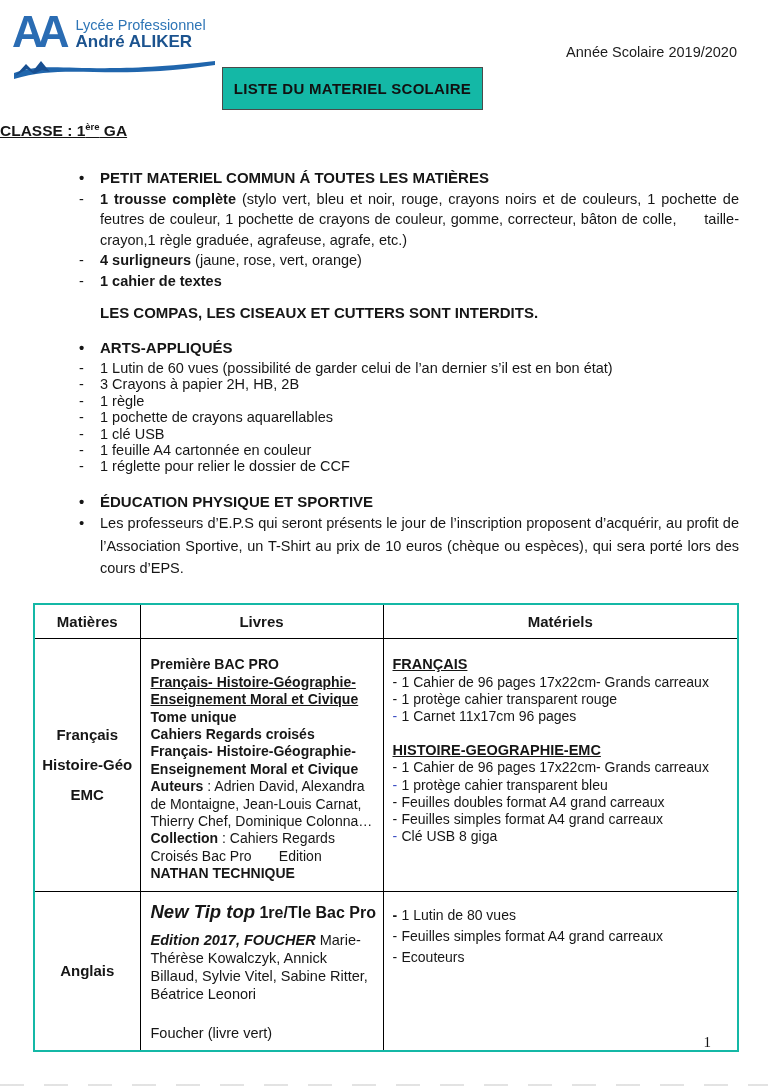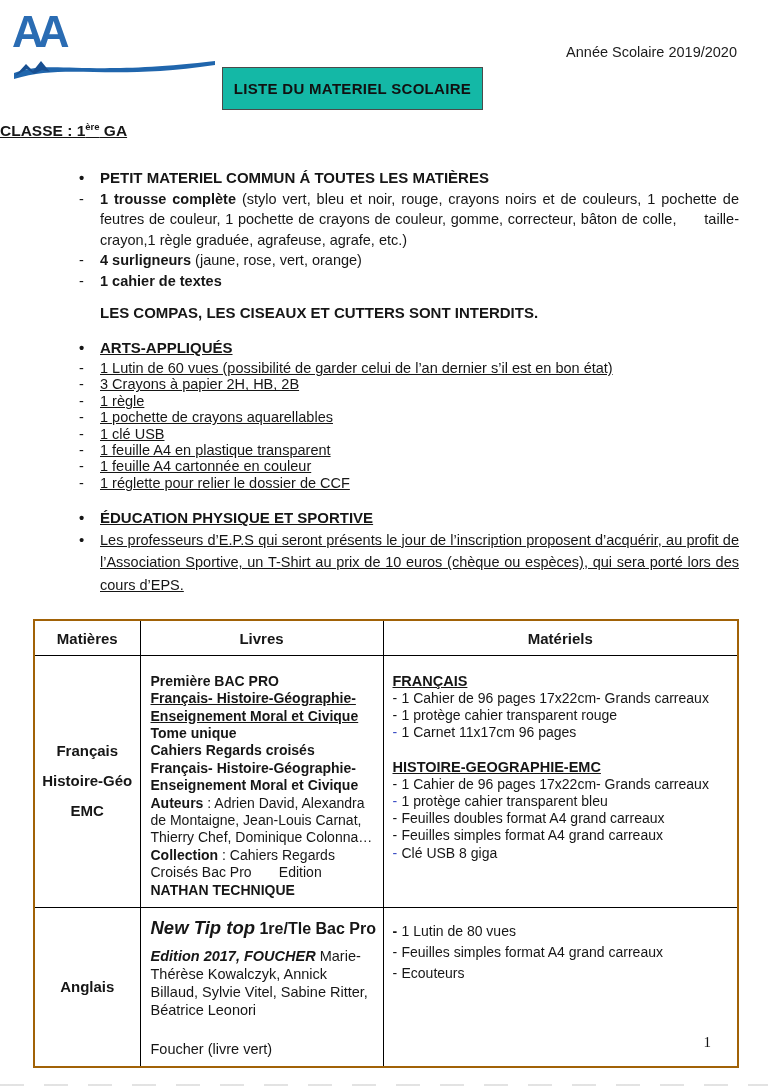--- a/index.html
+++ b/index.html
@@ -52,31 +52,31 @@
   
   .content { position: absolute; top: 168px; left: 0; width: 768px; }
   .list-zone { margin-left: 78px; margin-right: 29px; }
   .li { position: relative; padding-left: 22px; line-height: 20.5px; }
   .li-bullet::before { content: "•"; position: absolute; left: 1px; top: 0; font-size: 15px; }
   .li-dash::before { content: "-"; position: absolute; left: 1px; top: 0; }
   .section-heading { font-weight: bold; font-size: 15px; }
   .just { text-align: justify; }
   .note-line { margin: 13px 0 0 22px; font-weight: bold; font-size: 15px; }
   .tight .li { line-height: 16.4px; }
-  .gap-lg { margin-top: 17px; text-decoration: underline; }
+  .gap-lg { margin-top: 17px; }
   .eps-par { line-height: 22.5px; }
 
   
   .supply-table {
     margin: 23px 0 0 33px;
     border-collapse: collapse; table-layout: fixed;
     width: 704px; font-size: 14px;
   }
   .supply-table th, .supply-table td { border: 1px solid #000; padding: 0; }
-  .supply-table { border: 2px solid #a16207; }
+  .supply-table { border: 2px solid #14b8a6; }
   .supply-table th {
     height: 35px; font-size: 15px; font-weight: bold;
     text-align: center; vertical-align: middle;
   }
   td.matiere-cell {
     text-align: center; vertical-align: middle;
     font-weight: bold; font-size: 15px; line-height: 30px;
   }
   td.livres-cell { vertical-align: top; padding: 17px 6px 8px 10px; line-height: 17.4px; }
   td.materiels-cell { vertical-align: top; padding: 17px 6px 8px 9px; line-height: 17.2px; }
@@ -107,20 +107,24 @@
   }
 </style>
 </head>
 <body>
 
 <div class="page">
 
   <div class="logo">
     <div class="logo-top">
       <div class="monogram">AA</div>
+      <div class="logo-lines">
+        <div class="logo-l1">Lycée Professionnel</div>
+        <div class="logo-l2">André ALIKER</div>
+      </div>
     </div>
     <svg class="logo-wave" width="205" height="26" viewBox="0 0 205 26">
       <path d="M2 19 C 38 5, 70 23, 203 7 L 203 11 C 95 27, 55 9, 2 25 Z" fill="#2066ad"></path>
       <path d="M3 22 L14 10 L21 17 L29 7 L38 18 L30 16 L22 20 L15 15 Z" fill="#184f91"></path>
     </svg>
   </div>
 
   <div class="school-year">Année Scolaire 2019/2020</div>
 
   <div class="title-box">
@@ -141,21 +145,20 @@
       <div class="note-line">LES COMPAS, LES CISEAUX ET CUTTERS SONT INTERDITS.</div>
     </div>
 
     <div class="list-zone tight gap-lg">
       <div class="li li-bullet section-heading" style="line-height:20px; margin-bottom:2px;">ARTS-APPLIQUÉS</div>
       <div class="li li-dash">1 Lutin de 60 vues (possibilité de garder celui de l’an dernier s’il est en bon état)</div>
       <div class="li li-dash">3 Crayons à papier 2H, HB, 2B</div>
       <div class="li li-dash">1 règle</div>
       <div class="li li-dash">1 pochette de crayons aquarellables</div>
       <div class="li li-dash">1 clé USB</div>
-      <div class="li li-dash">1 feuille A4 en plastique transparent</div>
       <div class="li li-dash">1 feuille A4 cartonnée en couleur</div>
       <div class="li li-dash">1 réglette pour relier le dossier de CCF</div>
     </div>
 
     <div class="list-zone gap-lg">
       <div class="li li-bullet section-heading">ÉDUCATION PHYSIQUE ET SPORTIVE</div>
       <div class="li li-bullet just eps-par">Les professeurs d’E.P.S qui seront présents le jour de l’inscription proposent d’acquérir, au profit de l’Association Sportive, un T-Shirt au prix de 10 euros (chèque ou espèces), qui sera porté lors des cours d’EPS.</div>
     </div>
 
     <table class="supply-table">

